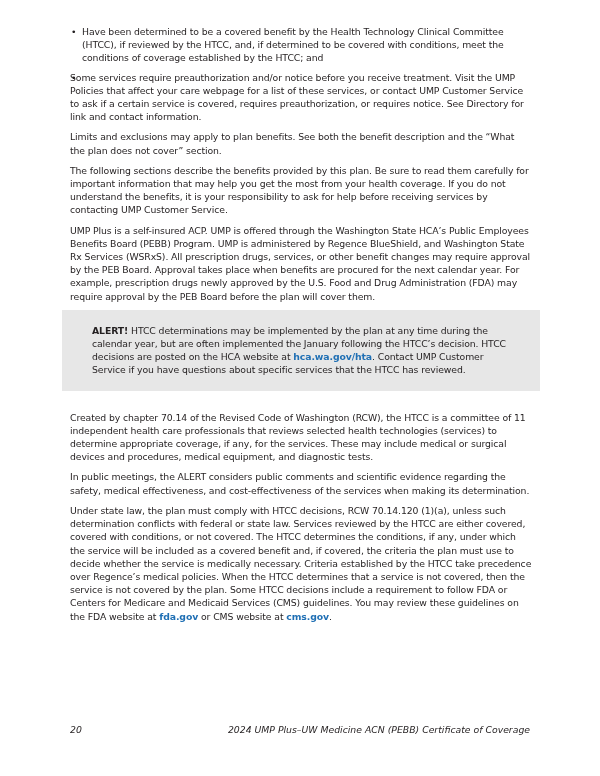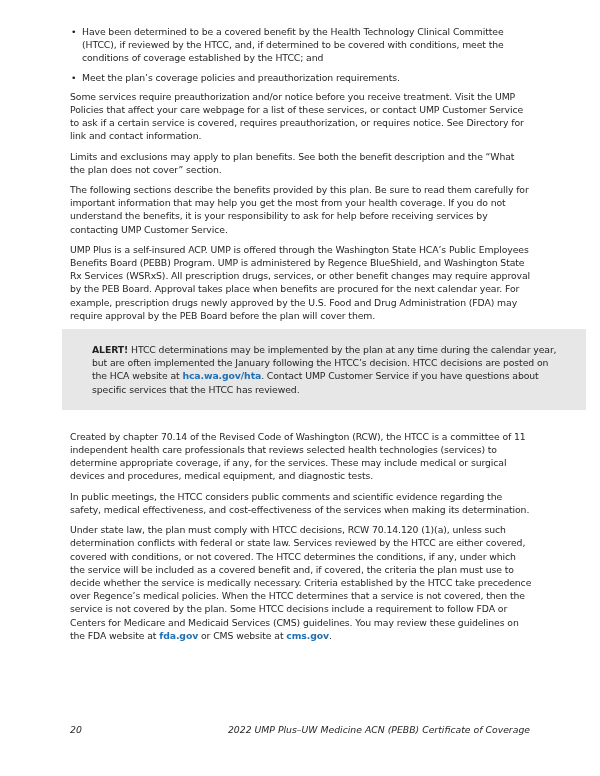--- a/index.html
+++ b/index.html
@@ -56,21 +56,21 @@
       font-size: 19px;
       line-height: 24px;
       margin: 3px 0 8px -1px;
       color: #231f20;
       letter-spacing: -0.3px;
       font-stretch: condensed;
     }
     .alert-box {
       background: #e7e7e7;
       margin: 0 0 20px -8px;
-      width: 524px;
+      width: 478px;
       padding: 14px 24px 14px 30px;
       box-sizing: border-box;
     }
     .alert-box .p {
       margin: 0;
     }
     .alert-label {
       font-weight: bold;
     }
     a.link {
@@ -110,39 +110,38 @@
 <div class="page">
   <div class="content">
 
     <ul class="bullets">
       <li>
         <span class="bullet">•</span>
         <span>Have been determined to be a covered benefit by the Health Technology Clinical Committee (HTCC), if reviewed by the HTCC, and, if determined to be covered with conditions, meet the conditions of coverage established by the HTCC; and</span>
       </li>
       <li>
         <span class="bullet">•</span>
-        <span>Meet the plan’s coverage policies and preauthorization requirements.</span>
       </li>
     </ul>
 
     <p class="p">Some services require preauthorization and/or notice before you receive treatment. Visit the UMP Policies that affect your care webpage for a list of these services, or contact UMP Customer Service to ask if a certain service is covered, requires preauthorization, or requires notice. See Directory for link and contact information.</p>
     <p class="p">Limits and exclusions may apply to plan benefits. See both the benefit description and the “What the plan does not cover” section.</p>
     <p class="p">The following sections describe the benefits provided by this plan. Be sure to read them carefully for important information that may help you get the most from your health coverage. If you do not understand the benefits, it is your responsibility to ask for help before receiving services by contacting UMP Customer Service.</p>
     <p class="p">UMP Plus is a self-insured ACP. UMP is offered through the Washington State HCA’s Public Employees Benefits Board (PEBB) Program. UMP is administered by Regence BlueShield, and Washington State Rx Services (WSRxS). All prescription drugs, services, or other benefit changes may require approval by the PEB Board. Approval takes place when benefits are procured for the next calendar year. For example, prescription drugs newly approved by the U.S. Food and Drug Administration (FDA) may require approval by the PEB Board before the plan will cover them.</p>
 
 
     <div class="alert-box">
       <p class="p"><span class="alert-label">ALERT!</span><span> HTCC determinations may be implemented by the plan at any time during the calendar year, but are often implemented the January following the HTCC’s decision. HTCC decisions are posted on the HCA website at </span><a class="link" href="#">hca.wa.gov/hta</a><span>. Contact UMP Customer Service if you have questions about specific services that the HTCC has reviewed.</span></p>
     </div>
 
     <p class="p">Created by chapter 70.14 of the Revised Code of Washington (RCW), the HTCC is a committee of 11 independent health care professionals that reviews selected health technologies (services) to determine appropriate coverage, if any, for the services. These may include medical or surgical devices and procedures, medical equipment, and diagnostic tests.</p>
-    <p class="p">In public meetings, the HTCC considers public comments and scientific evidence regarding the safety, medical effectiveness, and cost-effectiveness of the services when making its determination.</p>
+    <p class="p">In public meetings, the ALERT considers public comments and scientific evidence regarding the safety, medical effectiveness, and cost-effectiveness of the services when making its determination.</p>
 
 
     <p class="p"><span>Under state law, the plan must comply with HTCC decisions, RCW 70.14.120 (1)(a), unless such determination conflicts with federal or state law. Services reviewed by the HTCC are either covered, covered with conditions, or not covered. The HTCC determines the conditions, if any, under which the service will be included as a covered benefit and, if covered, the criteria the plan must use to decide whether the service is medically necessary. Criteria established by the HTCC take precedence over Regence’s medical policies. When the HTCC determines that a service is not covered, then the service is not covered by the plan. Some HTCC decisions include a requirement to follow FDA or Centers for Medicare and Medicaid Services (CMS) guidelines. You may review these guidelines on the FDA website at </span><a class="link" href="#">fda.gov</a><span> or CMS website at </span><a class="link" href="#">cms.gov</a><span>.</span></p>
 
   </div>
 
   <div class="footer">
     <span class="page-num">20</span>
-    <span class="doc-title">2022 UMP Plus–UW Medicine ACN (PEBB) Certificate of Coverage</span>
+    <span class="doc-title">2024 UMP Plus–UW Medicine ACN (PEBB) Certificate of Coverage</span>
   </div>
 </div>
 
 </body></html>

